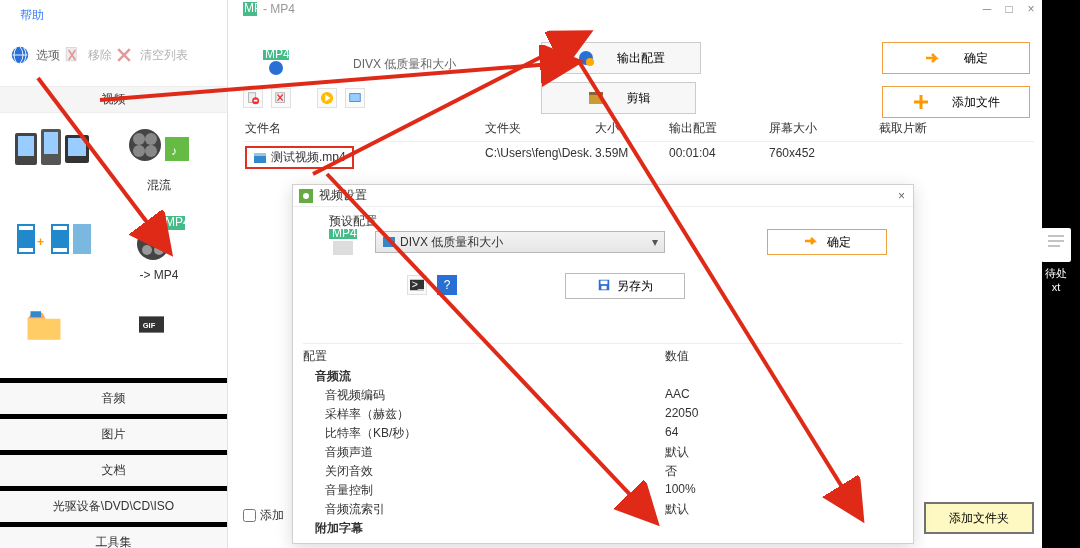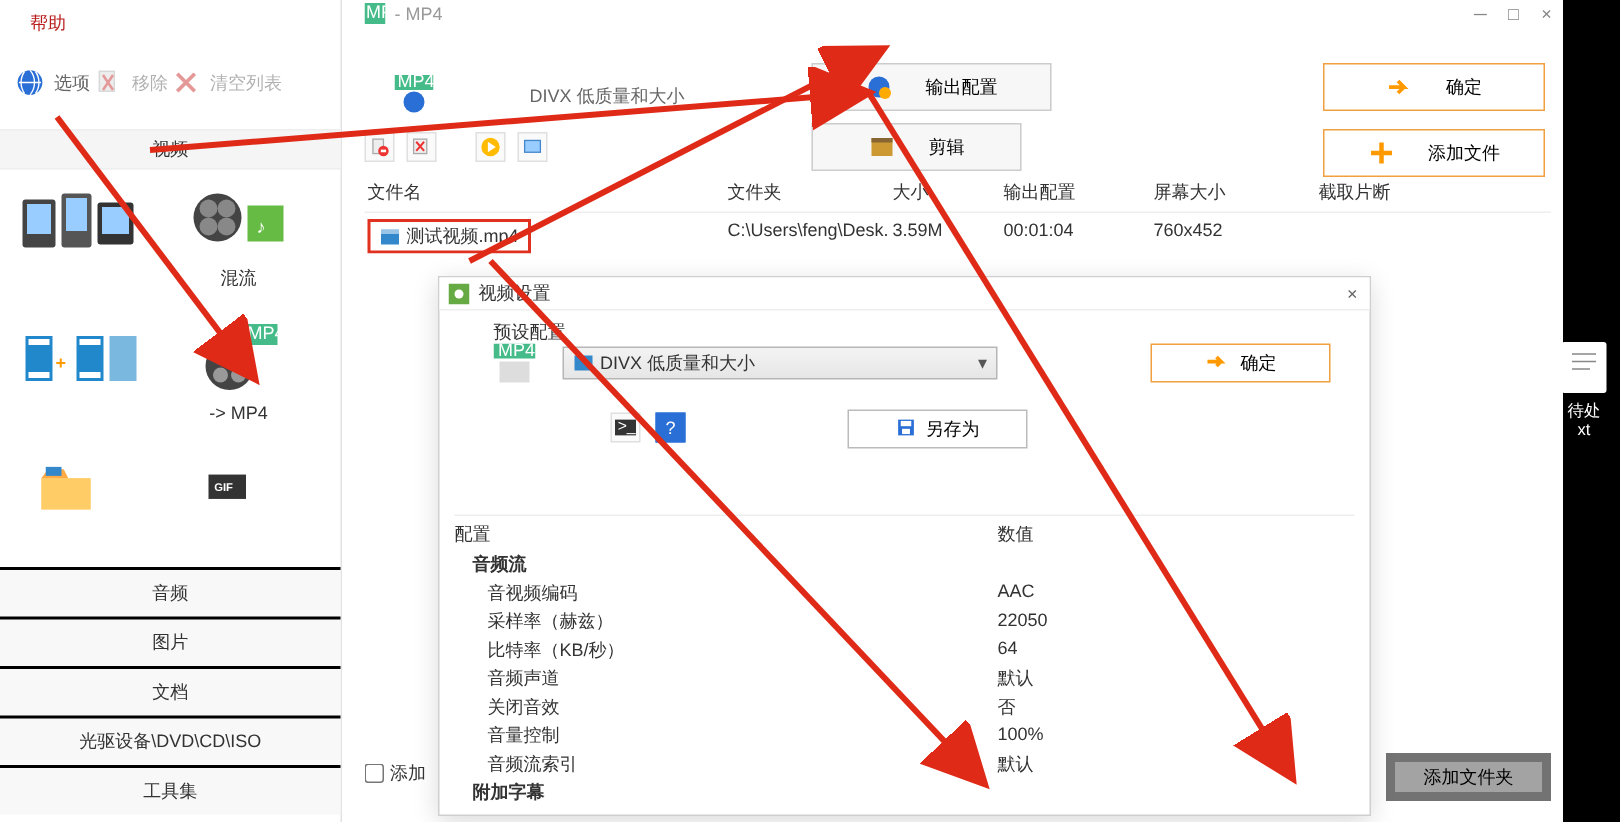--- a/index.html
+++ b/index.html
@@ -1,30 +1,30 @@
 <!DOCTYPE html>
 <html><head>
 <meta charset="utf-8">
 <style>
   *{box-sizing:border-box;margin:0;padding:0;font-family:"Microsoft YaHei",Tahoma,Arial,sans-serif;font-size:12px;}
   body{background:#000;position:relative;width:1080px;height:548px;overflow:hidden;}
   .app{position:absolute;left:0;top:0;width:1042px;height:548px;background:#fff;}
   
   .left-pane{position:absolute;left:0;top:0;width:228px;height:548px;background:#fff;border-right:1px solid #e2e2e2;}
-  .help-menu{position:absolute;top:7px;left:20px;color:#b91c1c;}
+  .help-menu{position:absolute;top:7px;left:20px;color:#3b82f6;}
   .opt-row{position:absolute;top:43px;left:8px;display:flex;align-items:center;}
   .opt-item{display:flex;align-items:center;gap:4px;color:#666;}
   .opt-item .ico{width:24px;height:24px;display:flex;align-items:center;justify-content:center;}
   .section-title{color:#333;text-align:center;padding:4px 0;margin-top:2px;border-top:1px solid #eee;border-bottom:1px solid #eee;background:#f5f5f5;}
   .thumb-row{display:flex;gap:16px;padding:10px 8px;}
   .thumb{width:90px;text-align:center;}
   .thumb .tb-img{width:80px;height:50px;display:flex;align-items:center;justify-content:center;margin:0 auto 4px;}
   .thumb .cap{color:#333;}
   .side-list{position:absolute;left:0;top:378px;right:0;}
-  .side-item{border-top:2px solid #000000;padding:7px 0;text-align:center;color:#333;background:#f8f8f8;}
+  .side-item{border-top:5px solid #000000;padding:7px 0;text-align:center;color:#333;background:#f8f8f8;}
   
   .main{position:absolute;left:228px;top:0;right:0;height:548px;background:#fff;}
   .titlebar{position:absolute;left:15px;top:0;right:0;height:18px;display:flex;align-items:center;color:#999;}
   .titlebar .tico{width:14px;height:14px;margin-right:6px;}
   .winicons{position:absolute;right:4px;top:2px;display:flex;gap:8px;color:#888;}
   .winicons span{width:14px;height:14px;display:flex;align-items:center;justify-content:center;}
   .top-btns{position:absolute;left:15px;top:24px;right:8px;height:68px;}
   .big-btn{position:absolute;height:32px;border:1px solid #ccc;background:#f7f7f7;display:flex;align-items:center;justify-content:center;gap:22px;cursor:pointer;}
   .big-btn .bico{width:18px;height:18px;}
   .profile-label{position:absolute;left:110px;top:32px;color:#666;}
@@ -36,21 +36,21 @@
   .table{position:absolute;left:15px;top:120px;right:8px;}
   .thead{display:flex;color:#333;border-bottom:1px solid #eee;padding-bottom:4px;}
   .th{padding:0 2px;}
   .c-name{width:240px;} .c-folder{width:110px;} .c-size{width:74px;} .c-dur{width:100px;} .c-dim{width:110px;} .c-cut{flex:1;}
   .trow{display:flex;padding:4px 0;color:#333;}
   .trow .td{padding:0 2px;white-space:nowrap;overflow:hidden;}
   .sel-name{border:2px solid #e03020;padding:1px 6px;display:inline-flex;align-items:center;gap:4px;}
   .film-ico{width:14px;height:14px;}
   
   .addfolder-chk{position:absolute;left:15px;bottom:24px;display:flex;align-items:center;gap:4px;color:#333;}
-  .btn-addfolder{position:absolute;right:8px;bottom:14px;width:110px;height:32px;border:6px solid #737373;background:#a3a3a3;display:flex;align-items:center;justify-content:center;}
+  .btn-addfolder{position:absolute;right:8px;bottom:14px;width:110px;height:32px;border:2px solid #737373;background:#fef9c3;display:flex;align-items:center;justify-content:center;}
   
   .dialog{position:absolute;left:292px;top:184px;width:622px;height:360px;background:#fff;border:1px solid #cfcfcf;box-shadow:0 4px 16px rgba(0,0,0,.15);}
   .dlg-title{height:22px;display:flex;align-items:center;padding:0 6px;color:#333;background:#fff;border-bottom:1px solid #eee;}
   .dlg-title .ico{width:14px;height:14px;margin-right:6px;}
   .dlg-close{position:absolute;right:8px;top:4px;color:#666;cursor:pointer;}
   .dlg-sub{position:absolute;left:24px;top:28px;color:#333;margin-left:12px;}
   .dlg-ico{position:absolute;left:36px;top:44px;width:28px;height:28px;}
   .dlg-combo{position:absolute;left:82px;top:46px;width:290px;height:22px;border:1px solid #b6b6b6;background:linear-gradient(#f3f3f3,#e6e6e6);display:flex;align-items:center;padding:0 6px;color:#333;}
   .dlg-combo .cico{width:14px;height:14px;margin-right:4px;}
   .dlg-combo .arrow{margin-left:auto;color:#555;}
@@ -232,21 +232,21 @@
         <span>输出配置</span>
       </div>
       <div class="big-btn orange-btn" style="right:4px;top:18px;width:148px">
         <span class="bico">
           <svg viewBox="0 0 18 18" width="18" height="18">
               <path d="M2 9h10l-4-4m4 4l-4 4" stroke="#f90" stroke-width="2.5" fill="none"></path>
             </svg>
         </span>
         <span>确定</span>
       </div>
-      <div class="big-btn" style="left:298px;top:58px;width:140px">
+      <div class="big-btn" style="left:298px;top:58px;width:155px">
         <span class="bico">
           <svg viewBox="0 0 18 18" width="18" height="18">
               <rect x="2" y="3" width="14" height="12" fill="#c93"></rect>
               <rect x="2" y="3" width="14" height="3" fill="#863"></rect>
             </svg>
         </span>
         <span>剪辑</span>
       </div>
       <div class="big-btn orange-btn" style="right:4px;top:62px;width:148px">
         <span class="bico">

